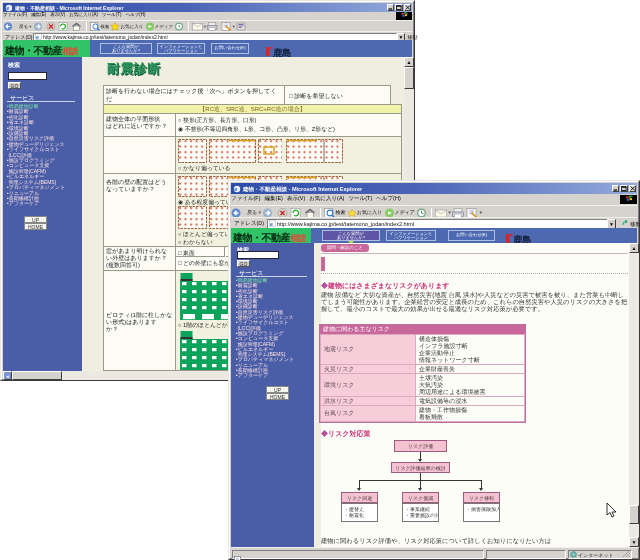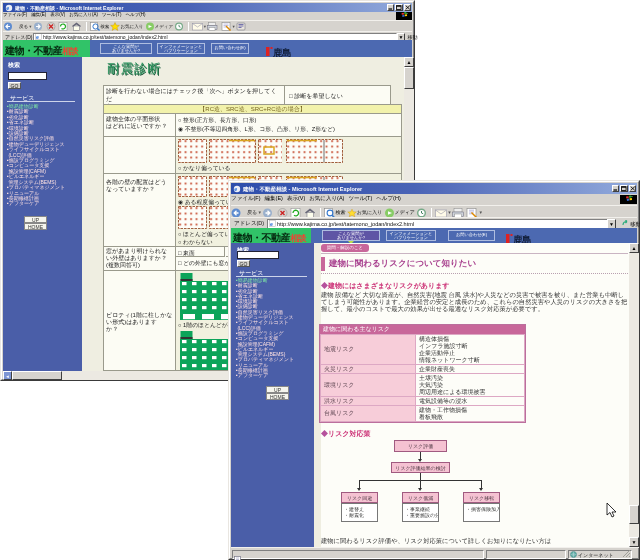--- a/index.html
+++ b/index.html
@@ -214,21 +214,21 @@
        <div class="mitem">▪ビルエネルギー<br>&nbsp;管理システム(BEMS)</div>
        <div class="mitem">▪プロパティマネジメント</div>
        <div class="mitem">▪リニューアル</div>
        <div class="mitem">▪長期修繕計画</div>
        <div class="mitem">▪アフターケア</div>
      </div>
      <div class="upbtn" style="left:21px;top:159px;width:23px;height:7px;font-size:5px;line-height:6px;">UP</div>
      <div class="upbtn" style="left:21px;top:166px;width:23px;height:7px;font-size:5px;line-height:6px;">HOME</div>
    </div>
 
-   <div class="abs" style="left:104px;top:3px;font-size:13px;font-weight:normal;color:#28945c;letter-spacing:0.5px;text-shadow:0.7px 0.7px 0 #155236;">耐震診断</div>
+   <div class="abs" style="left:104px;top:3px;font-size:13px;font-weight:bold;color:#28945c;letter-spacing:0.5px;text-shadow:0.7px 0.7px 0 #155236;">耐震診断</div>
 
    <div class="cellb" style="left:100px;top:28px;width:288px;height:20px;">
      <div class="abs" style="left:2px;top:2px;width:176px;font-size:6px;line-height:7.5px;color:#222;">診断を行わない場合にはチェック後「次へ」ボタンを押してくだ<br>さい。</div>
      <div class="abs" style="left:180px;top:0;width:1px;height:20px;background:#9a9a8c;"></div>
      <div class="abs" style="left:185px;top:6px;font-size:6px;color:#222;">□ 診断を希望しない</div>
    </div>
 
    <div class="cellb" style="left:100px;top:47px;width:299px;height:267px;" id="bw-tb">
      <div class="abs" style="left:0;top:0;width:297px;height:9px;background:#f2f2ab;border-bottom:1px solid #9a9a8c;text-align:center;font-size:6px;color:#776622;line-height:9px;">【RC造、SRC造、SRC+RC造の場合】</div>
      <div class="abs" style="left:71px;top:9px;width:1px;height:258px;background:#9a9a8c;"></div>
@@ -508,21 +508,20 @@
        <div class="mitem">▪アフターケア</div>
      </div>
      <div class="upbtn" style="left:35px;top:143px;width:23px;height:7px;font-size:5px;line-height:6px;">UP</div>
      <div class="upbtn" style="left:35px;top:150px;width:23px;height:7px;font-size:5px;line-height:6px;">HOME</div>
    </div>
    <div class="abs" style="left:83px;top:0;width:7px;height:304px;background:#efeee1;"></div>
 
    <div class="abs" style="left:90px;top:1px;width:48px;height:8px;background:#c8679a;border-radius:3px;color:#fff;font-size:4.5px;text-align:center;line-height:8px;">質問・解説のこと</div>
    <div class="abs" style="left:90px;top:10px;width:307px;height:1px;background:#c9b4c2;"></div>
    <div class="abs" style="left:90px;top:14px;width:3.5px;height:14px;background:#c8679a;"></div>
-   <div class="abs" style="left:98px;top:15px;font-size:8.5px;font-weight:bold;color:#a8408e;">建物に関わるリスクについて知りたい</div>
    <div class="abs" style="left:90px;top:30px;width:307px;height:0;border-top:1px dotted #b9a0b0;"></div>
    <div class="abs" style="left:90px;top:38px;font-size:7px;font-weight:bold;color:#cc3377;"><span style="color:#b5519c;">◆</span>建物にはさまざまなリスクがあります</div>
    <div class="abs" style="left:90px;top:48px;width:308px;font-size:6.3px;line-height:7px;color:#333;">建物 設備など 大切な資産が、自然災害(地震 台風 洪水)や人災などの災害で被害を被り、また営業も中断してしまう可能性があります。企業経営の安定と成長のため、これらの自然災害や人災のリスクの大きさを把握して、最小のコストで最大の効果が出せる最適なリスク対応策が必要です。</div>
 
    <div class="abs" style="left:88px;top:81px;width:207px;border:1px solid #bb6f9d;font-size:6px;color:#333;">
      <div class="pinkhead" style="height:9px;line-height:9px;padding-left:3px;font-size:6px;">建物に関わる主なリスク</div>
      <table style="border-collapse:collapse;width:100%;font-size:6px;color:#333;">
        <tbody>
             <tr>
               <td class="pinkcell" style="width:95px;border:0.5px solid #dda8c4;padding:0.5px 3px;line-height:7px;color:#5c4450;">地震リスク</td>

